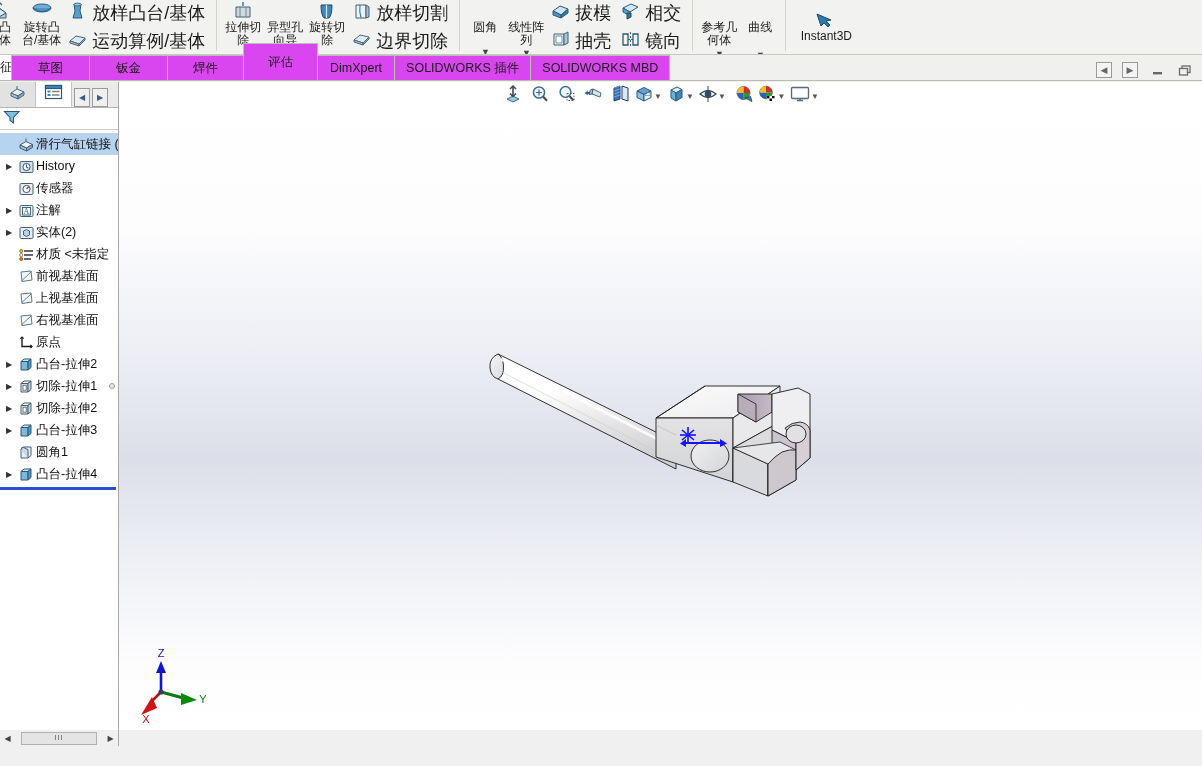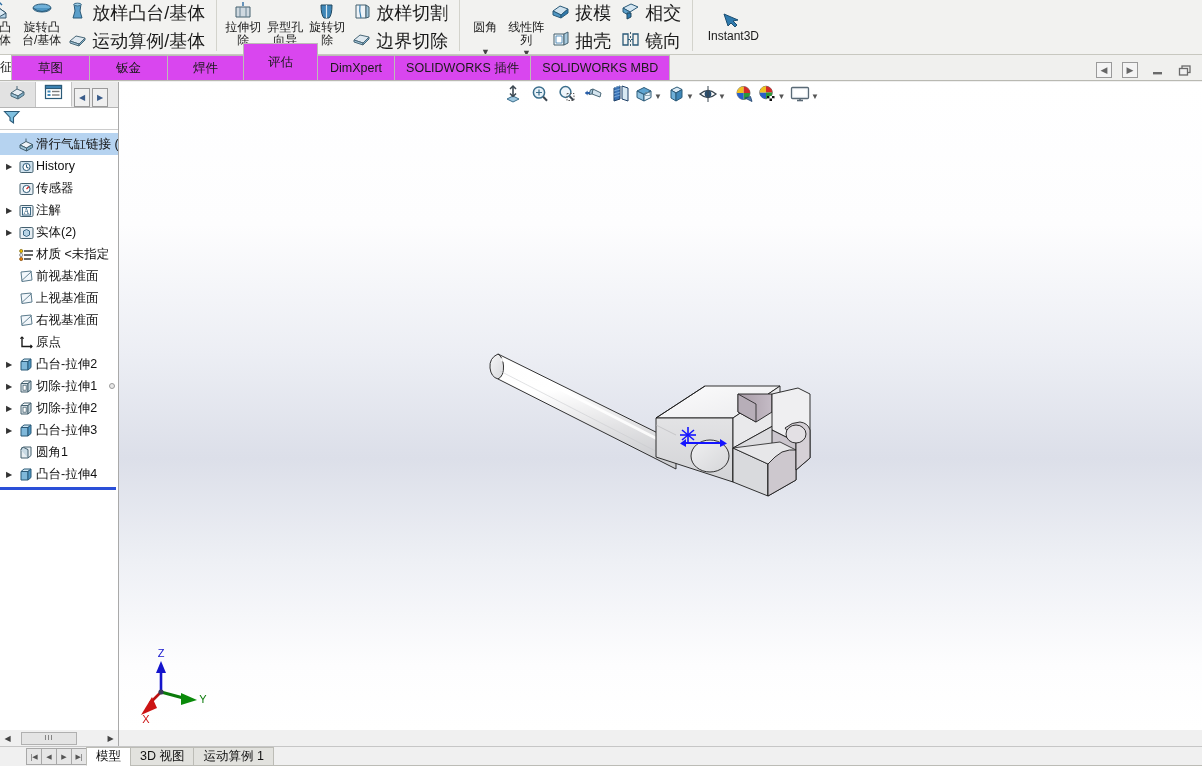--- a/index.html
+++ b/index.html
@@ -201,21 +201,21 @@
     width: 119px; height: 16px;
     background: #f0f0f0;
     border-right: 1px solid #a9a9a9;
     display: flex; align-items: center;
   }
   .hs-arrow { width: 15px; height: 15px; display:flex; align-items:center;justify-content:center;
      font-size: 8px; color:#444; cursor: default;}
   .hs-track { flex: 1; height: 15px; background: #f0f0f0; position: relative; }
   .hs-thumb {
     position: absolute; left: 6px; top: 1px;
-    width: 56px; height: 13px;
+    width: 76px; height: 13px;
     background: #e4e4e4; border: 1px solid #b0b0b0;
     display:flex; align-items:flex-start; justify-content:center;
     font-size: 8px; color: #666; letter-spacing: 1px;
     cursor: default;
   }
 
   .statusbar {
     position: absolute; left: 0; top: 746px;
     width: 1202px; height: 20px;
     background: #f0f0f0;
@@ -406,20 +406,37 @@
                 <path d="M12 4 L17 4 L17 15 L12 15 Z" fill="none" stroke="#2b5a78" stroke-width="1.3"></path>
                 <path d="M9.5 2 L9.5 17" stroke="#44606f" stroke-width="1" stroke-dasharray="2,2"></path>
                 <path d="M7 9.5 L9 9.5 M10 9.5 L12 9.5" stroke="#2b5a78" stroke-width="1.2"></path>
               </svg>
             </span>
             <span class="lbl">镜向</span>
           </div>
         </div>
       </div>
 
+      <div class="rgroup">
+        <div class="big-btn">
+          <div class="glyph">
+            <svg width="22" height="20" viewBox="0 0 22 20"></svg>
+          </div>
+          <div class="lbl">参考几
+何体</div>
+          <div class="caret" style="margin-top:3px;">▼</div>
+        </div>
+        <div class="big-btn">
+          <div class="glyph">
+            <svg width="22" height="20" viewBox="0 0 22 20"></svg>
+          </div>
+          <div class="lbl">曲线</div>
+          <div class="caret" style="margin-top:17px;">▼</div>
+        </div>
+      </div>
 
       <div class="rgroup nosep">
         <div class="big-btn" style="min-width:70px;">
           <div class="glyph">
             <svg width="26" height="18" viewBox="0 0 26 18">
               <path d="M4 3 L18 9 L13 10 L17 14 L15 16 L11 12 L8 15 Z" fill="#2f7aad" stroke="#1d4e70" stroke-width="1"></path>
             </svg>
           </div>
           <div class="lbl">Instant3D</div>
         </div>
@@ -968,40 +985,14 @@
     <div class="hs-track">
       <div class="hs-thumb">
         <span>III</span>
       </div>
     </div>
     <div class="hs-arrow">
       <span>▶</span>
     </div>
   </div>
 
-  <div class="statusbar">
-    <div class="navgroup">
-      <div class="navbtn">
-        <span>|◀</span>
-      </div>
-      <div class="navbtn">
-        <span>◀</span>
-      </div>
-      <div class="navbtn">
-        <span>▶</span>
-      </div>
-      <div class="navbtn">
-        <span>▶|</span>
-      </div>
-    </div>
-    <div class="btab active">
-      <span>模型</span>
-    </div>
-    <div class="btab">
-      <span>3D 视图</span>
-    </div>
-    <div class="btab">
-      <span>运动算例 1</span>
-    </div>
-    <div class="bspacer"></div>
-  </div>
 
 </div>
 
 </body></html>

